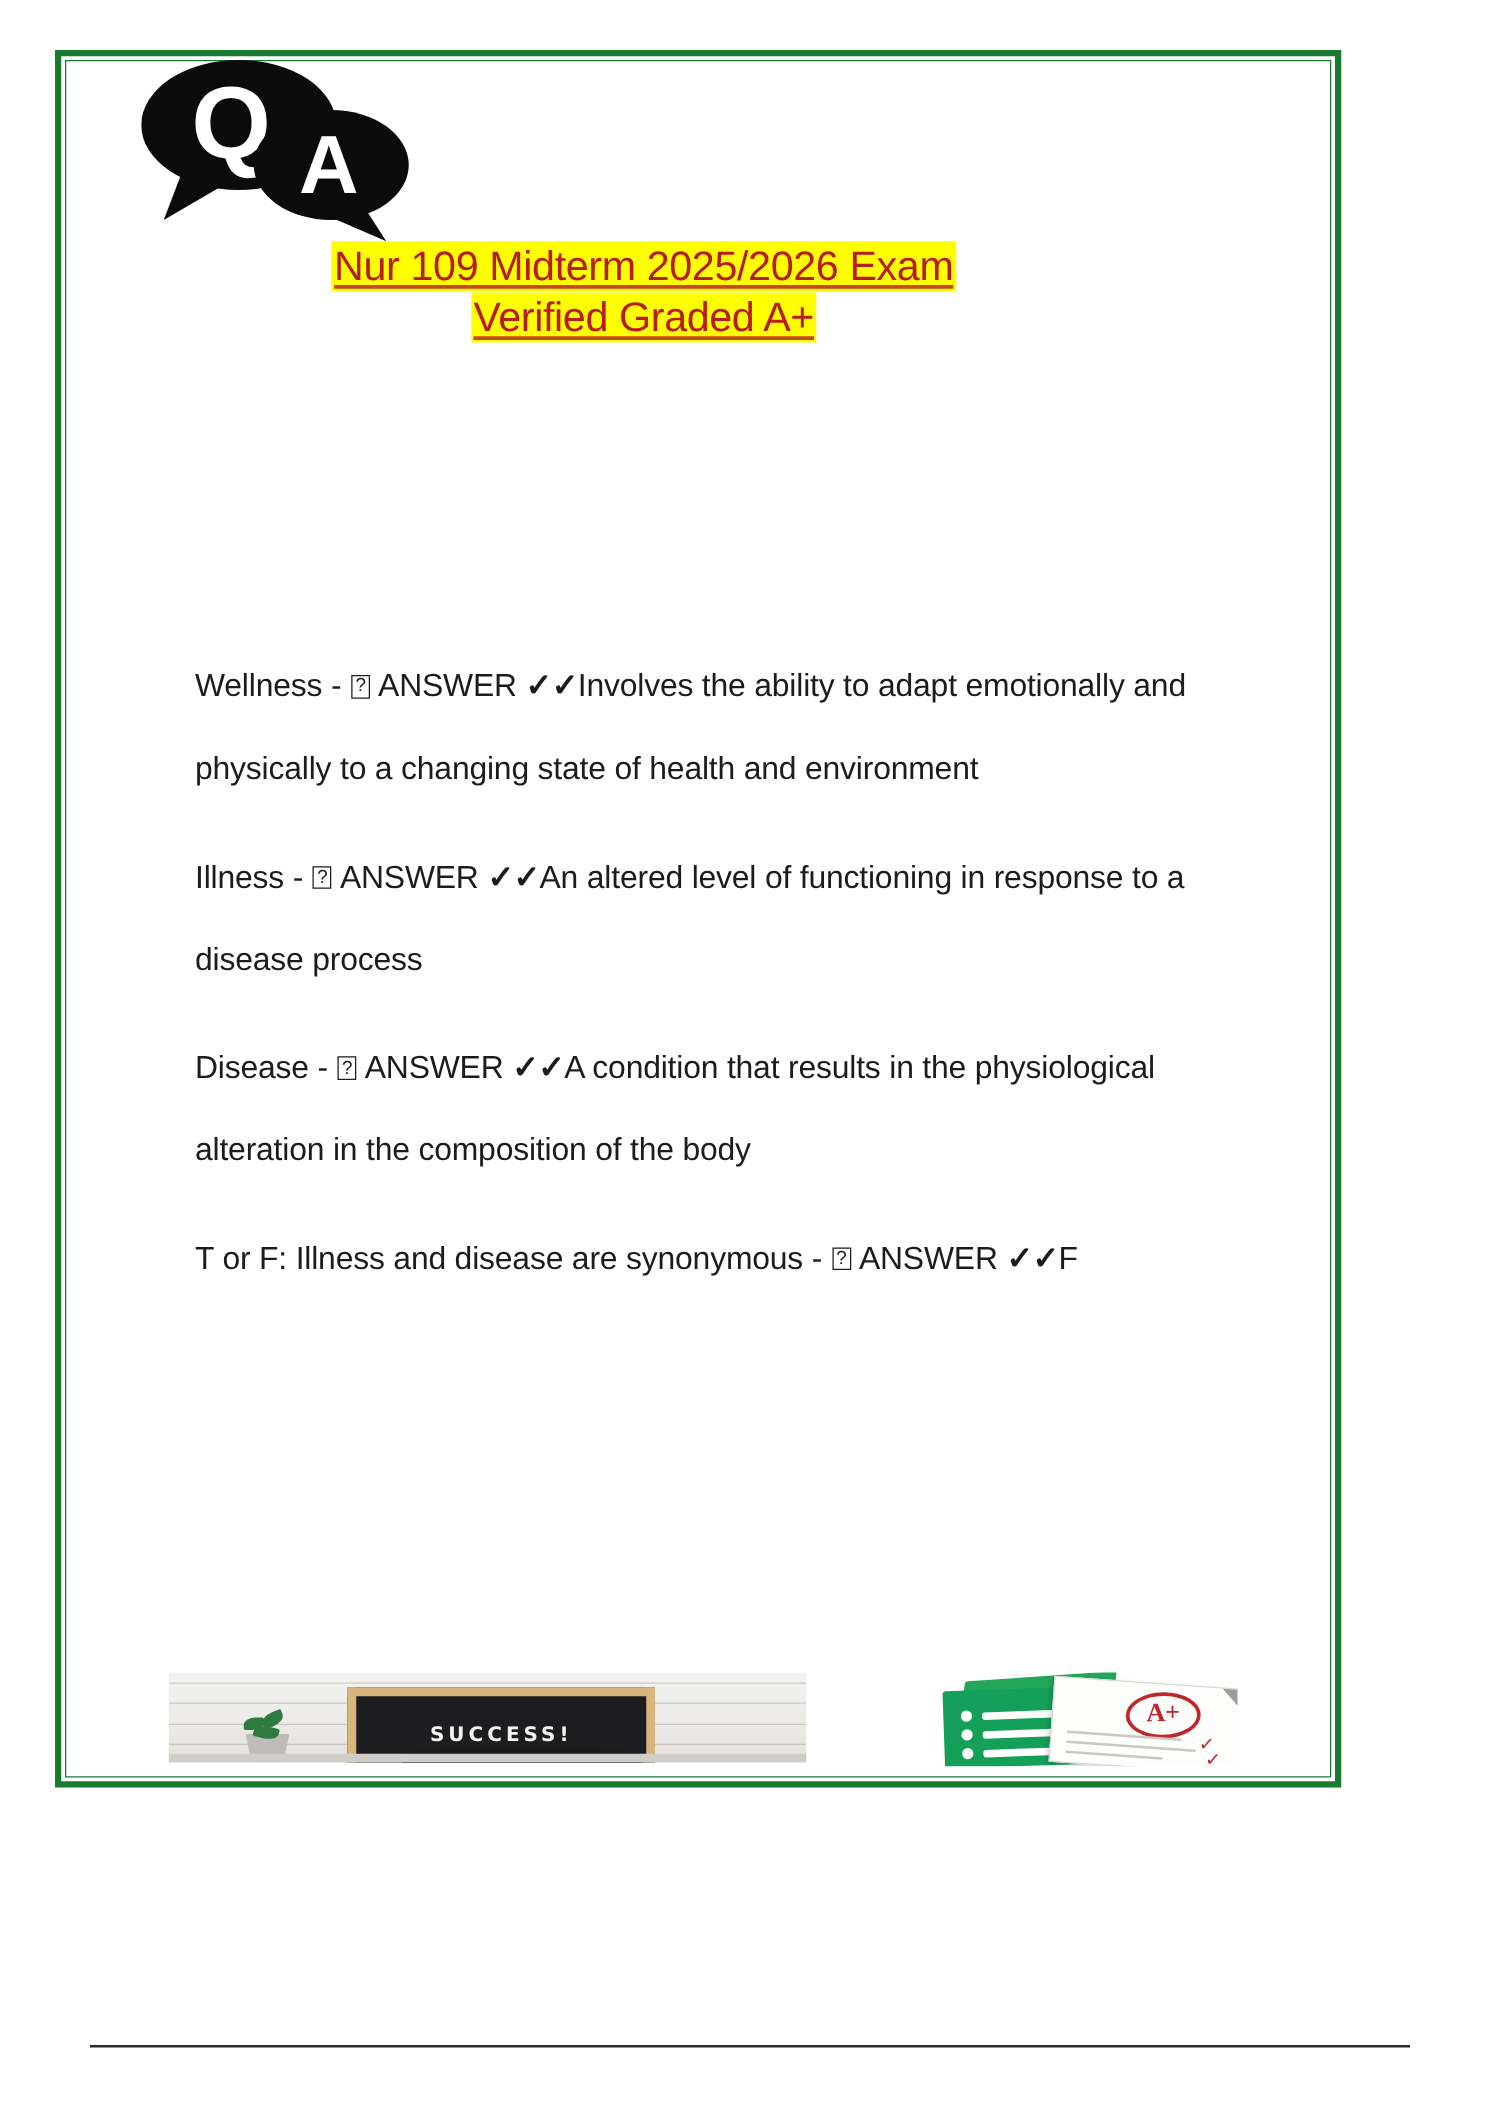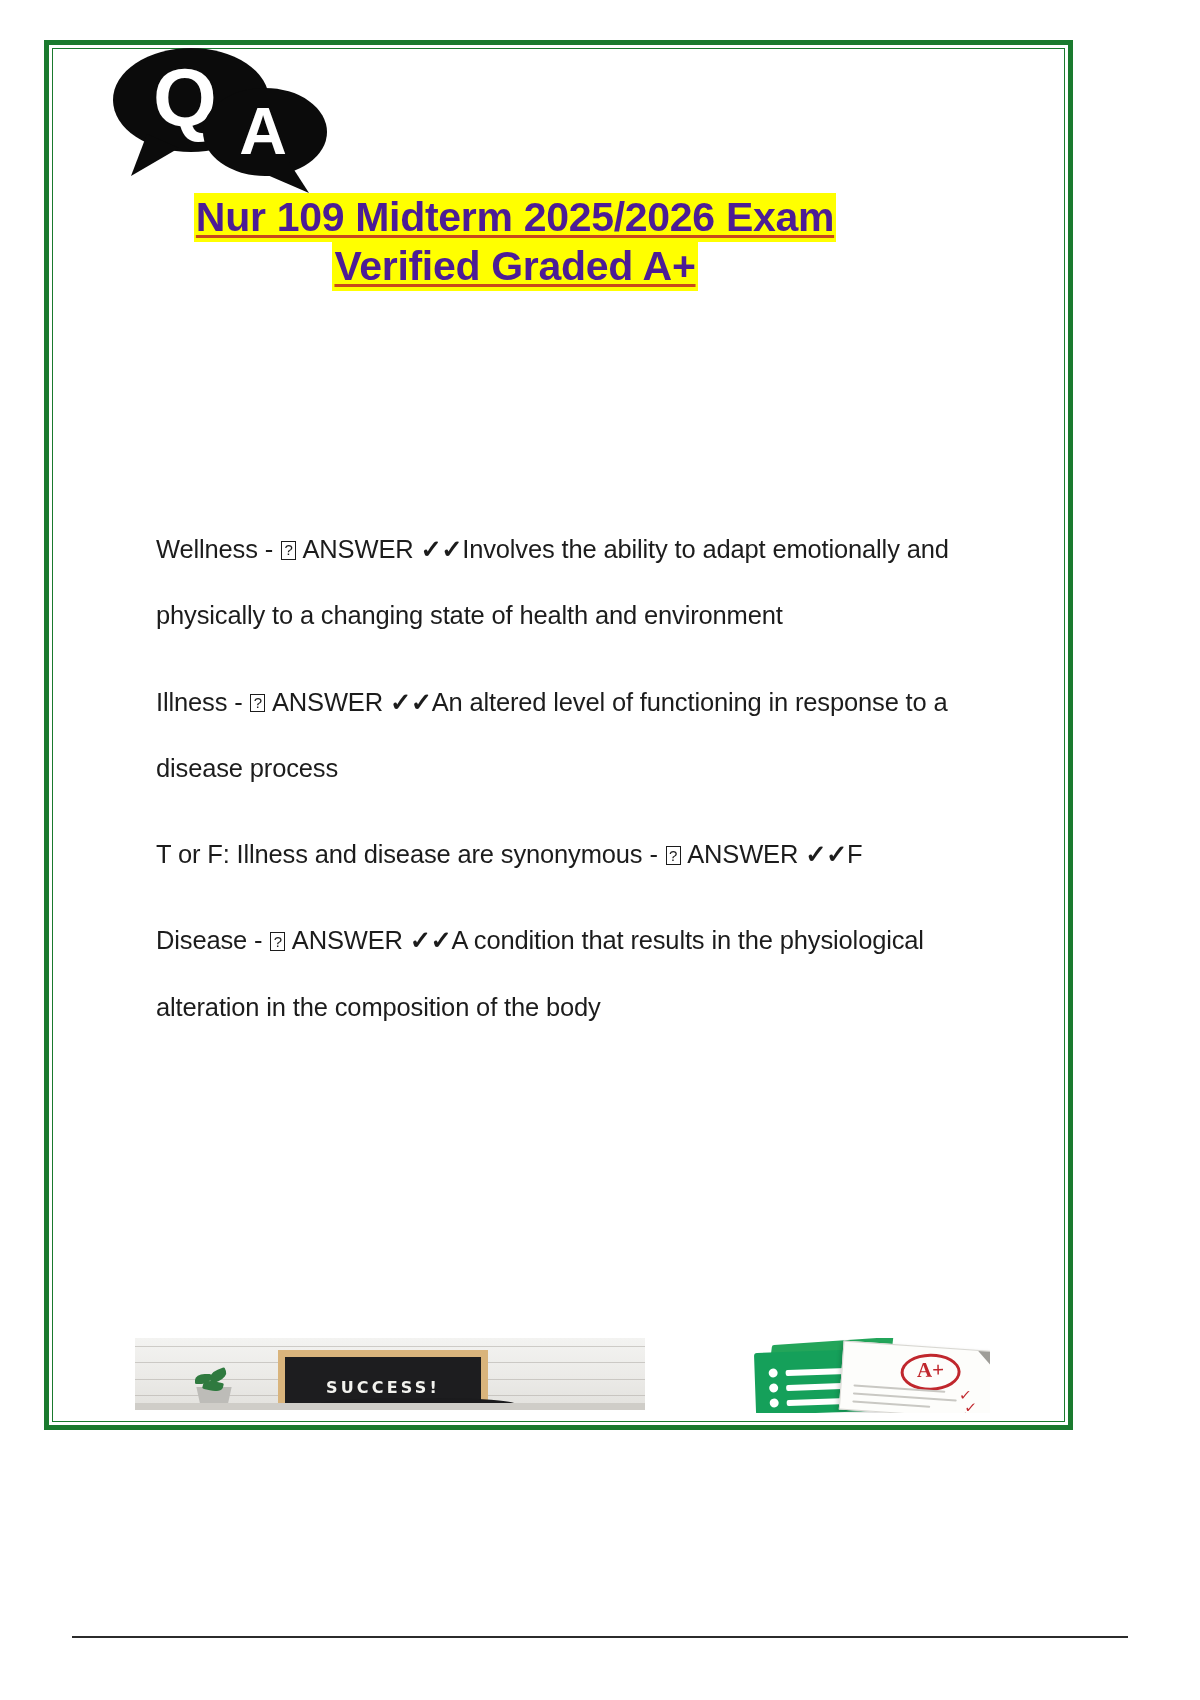--- a/index.html
+++ b/index.html
@@ -59,23 +59,23 @@
     width: 910px;
     text-align: center;
   }
   .title-line {
     display: block;
     margin: 0 0 6px 0;
     line-height: 1.06;
   }
   .title-text {
     display: inline;
-    font-size: 41px;
-    font-weight: bold;
-    color: #4c1d95;
+    font-size: 33px;
+    font-weight: normal;
+    color: #b91c1c;
     background: #ffff00;
     text-decoration: underline;
     text-decoration-color: #c8491b;
     text-decoration-thickness: 3px;
     text-underline-offset: 4px;
     letter-spacing: -0.3px;
     -webkit-box-decoration-break: clone;
     box-decoration-break: clone;
     padding: 1px 2px 2px 2px;
   }
@@ -145,21 +145,21 @@
   .plank {
     position: absolute;
     left: 0; right: 0;
     height: 1px;
     background: rgba(175,172,166,0.55);
   }
   #chalkboard {
     position: absolute;
     left: 143px;
     top: 12px;
-    width: 210px;
+    width: 246px;
     height: 62px;
     background: #1d1d1f;
     border: 7px solid #d9b47c;
     border-bottom: none;
     box-sizing: border-box;
   }
   #chalk-text {
     position: absolute;
     left: 0; right: 0;
     top: 21px;
@@ -335,25 +335,25 @@
       <span>Wellness</span><span> - </span><span class="tofu"></span><span> ANSWER </span><span class="checks">✓✓</span><span>Involves the ability to adapt emotionally and physically to a changing state of health and environment</span>
     </p>
 
     <p class="qa-para">
       <span>Illness</span><span> - </span><span class="tofu"></span><span> ANSWER </span><span class="checks">✓✓</span><span>An altered level of functioning in response to a disease process</span>
     </p>
 
 
 
     <p class="qa-para">
+      <span>Disease</span><span> - </span><span class="tofu"></span><span> ANSWER </span><span class="checks">✓✓</span><span>A condition that results in the physiological alteration in the composition of the body</span>
+    </p>
+
+    <p class="qa-para">
       <span>T or F: Illness and disease are synonymous</span><span> - </span><span class="tofu"></span><span> ANSWER </span><span class="checks">✓✓</span><span>F</span>
-    </p>
-
-    <p class="qa-para">
-      <span>Disease</span><span> - </span><span class="tofu"></span><span> ANSWER </span><span class="checks">✓✓</span><span>A condition that results in the physiological alteration in the composition of the body</span>
     </p>
 
   </div>
 
   <div id="footer-images">
 
     <div id="success-photo">
       <div class="plank" style="top:8px;"></div>
       <div class="plank" style="top:24px;"></div>
       <div class="plank" style="top:41px;"></div>

